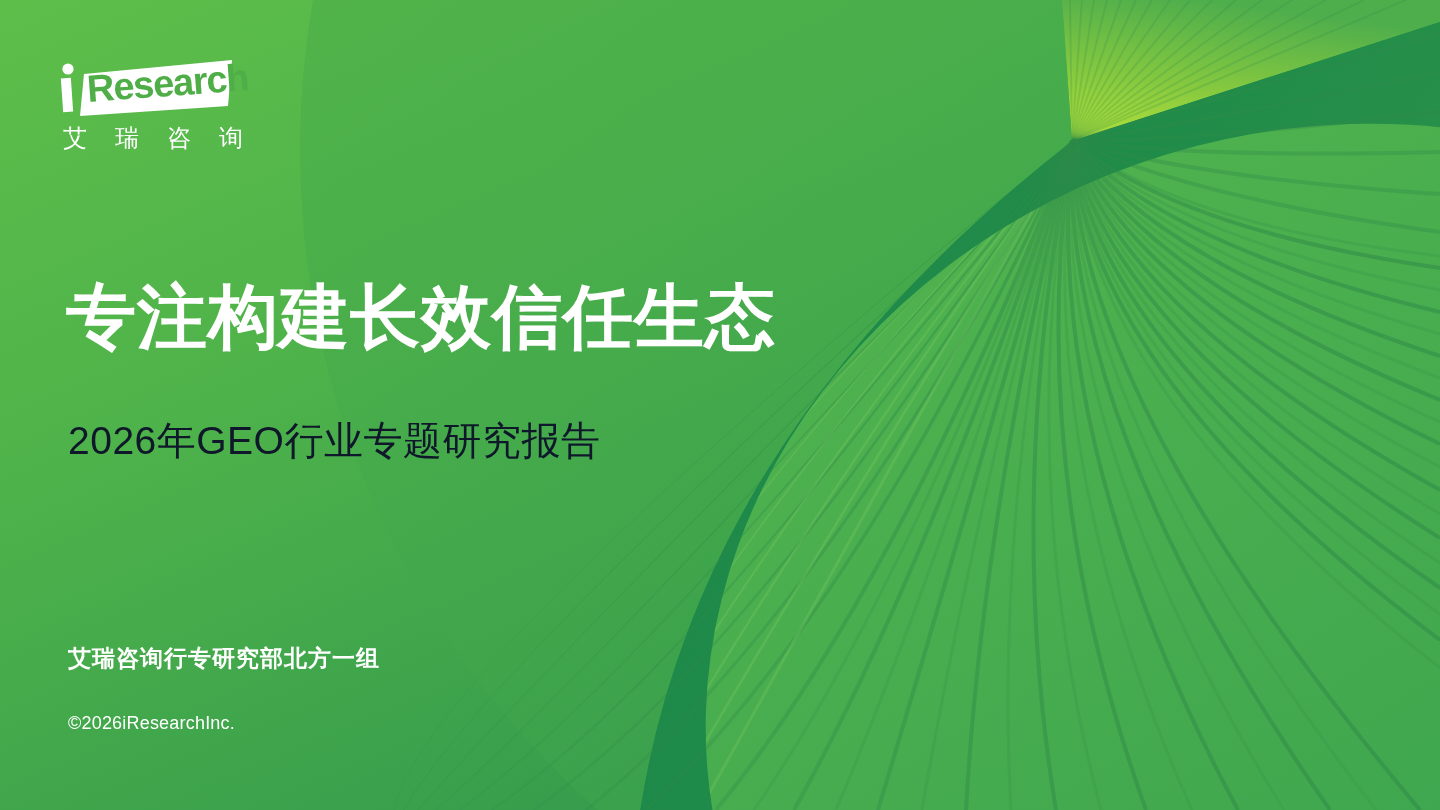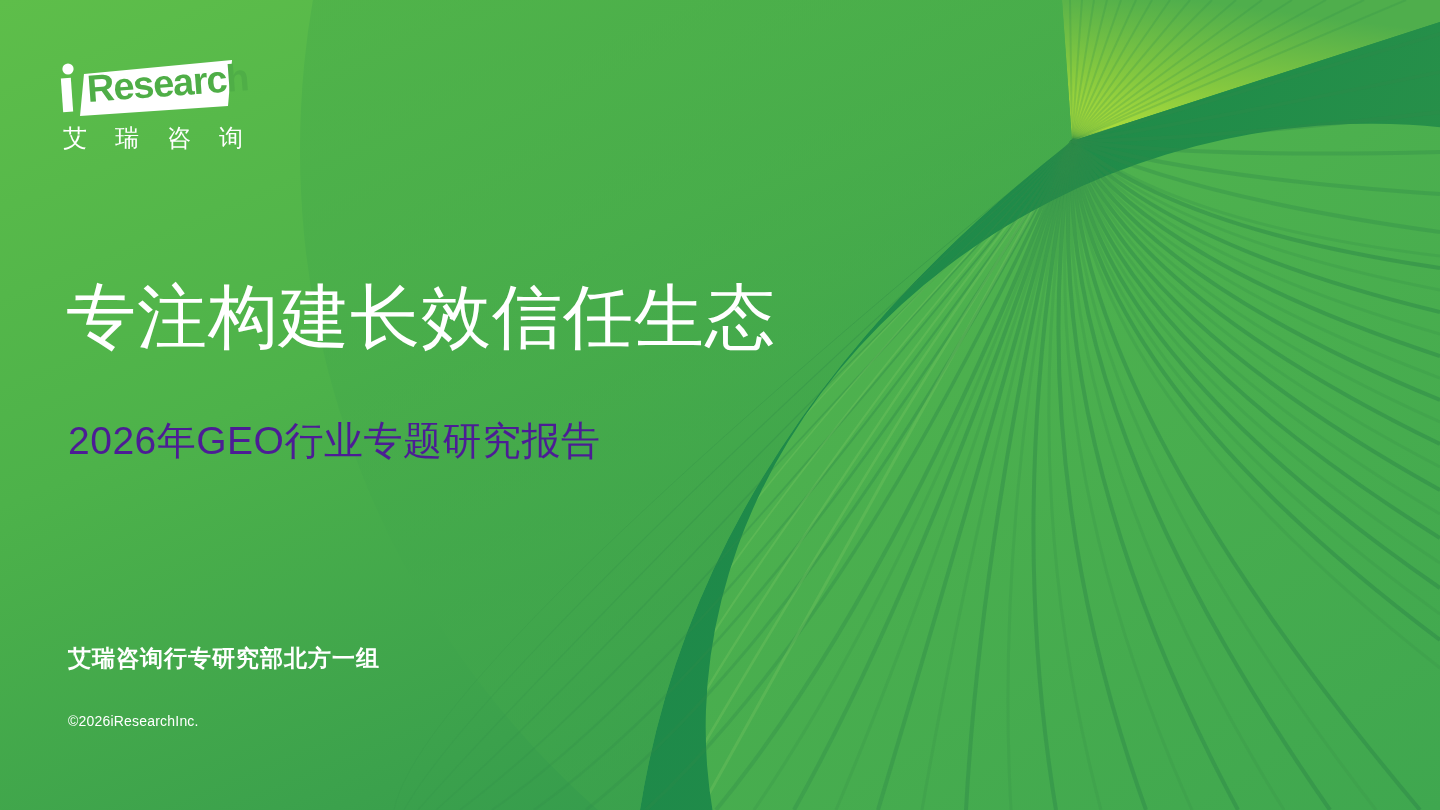--- a/index.html
+++ b/index.html
@@ -52,34 +52,34 @@
     white-space: nowrap;
     line-height: 1;
   }
 
   
   .title {
     position: absolute;
     left: 66px;
     top: 278px;
     font-size: 70px;
-    font-weight: 400;
+    font-weight: 700;
     color: #ffffff;
     letter-spacing: 1px;
     line-height: 1.12;
     white-space: nowrap;
     margin: 0;
   }
   .subtitle {
     position: absolute;
     left: 68px;
     top: 418px;
     font-size: 39px;
     font-weight: 400;
-    color: #4c1d95;
+    color: #0f172a;
     letter-spacing: 0.5px;
     line-height: 1.2;
     white-space: nowrap;
     margin: 0;
   }
   .author {
     position: absolute;
     left: 68px;
     top: 645px;
     font-size: 23px;
@@ -87,21 +87,21 @@
     color: #ffffff;
     letter-spacing: 1px;
     line-height: 1.2;
     white-space: nowrap;
     margin: 0;
   }
   .copyright {
     position: absolute;
     left: 68px;
     top: 713px;
-    font-size: 14px;
+    font-size: 18px;
     font-weight: 400;
     color: #ffffff;
     letter-spacing: 0.2px;
     line-height: 1.2;
     white-space: nowrap;
     margin: 0;
   }
 </style>
 </head>
 <body>

